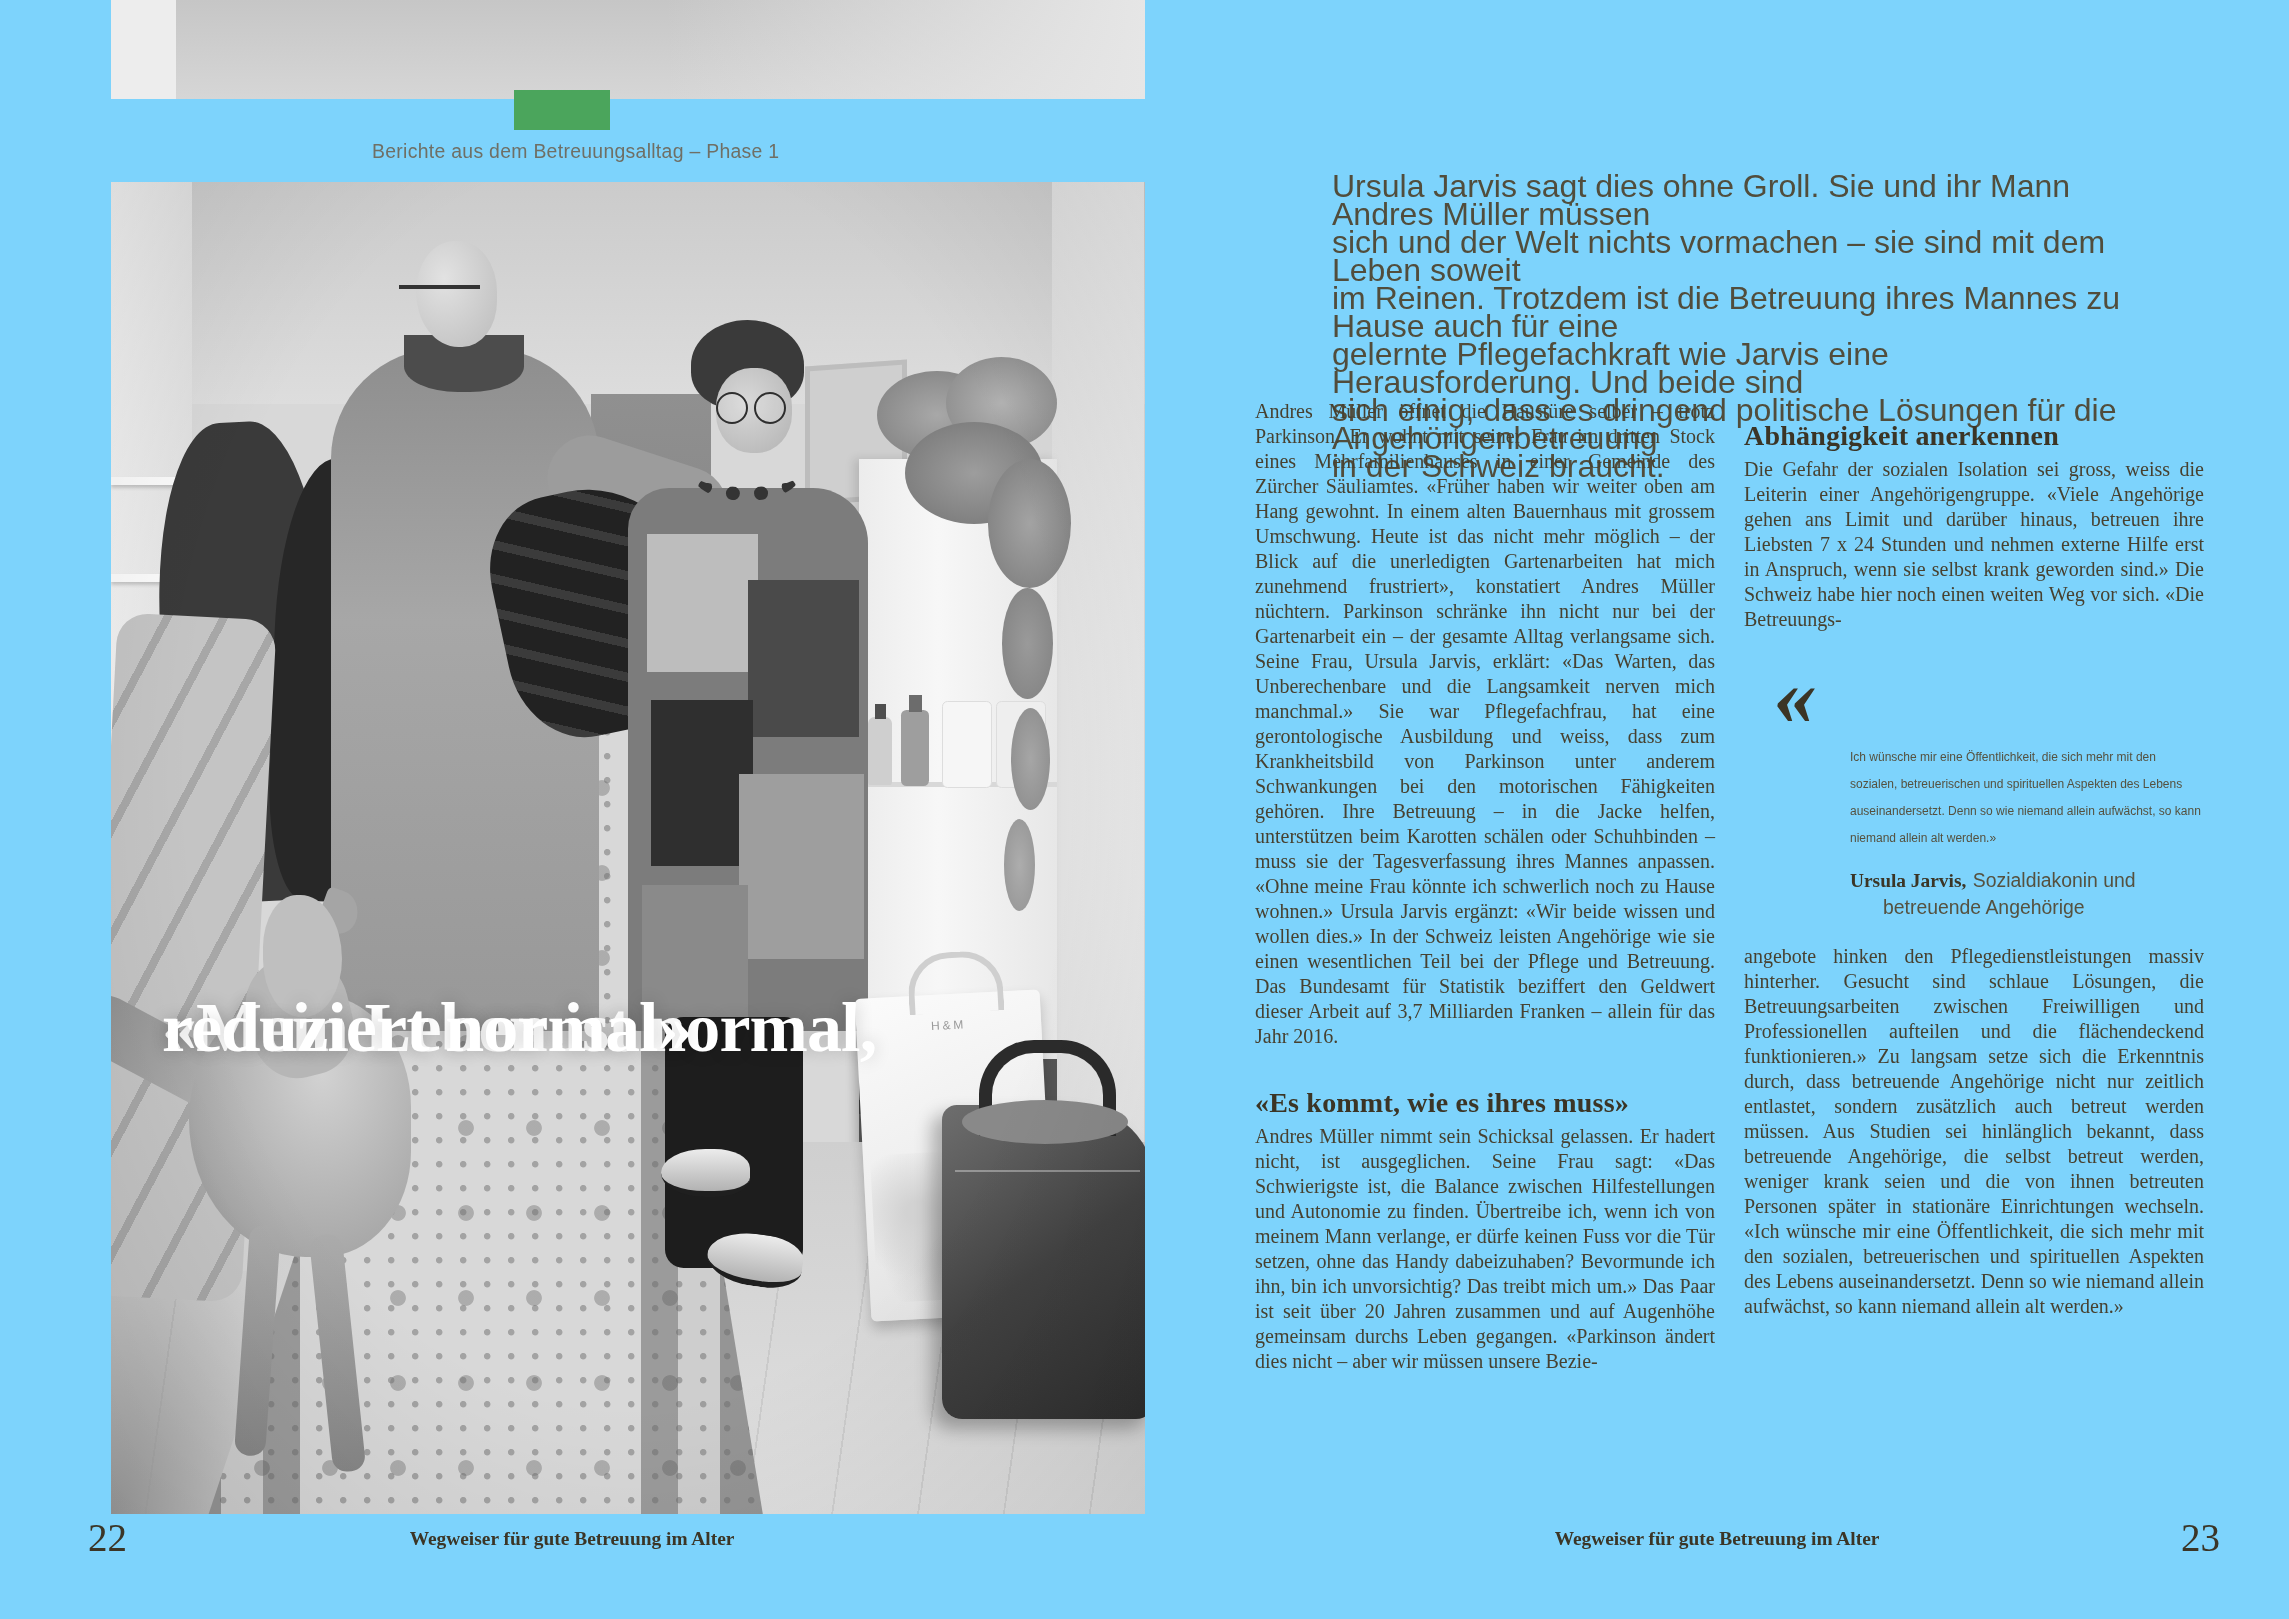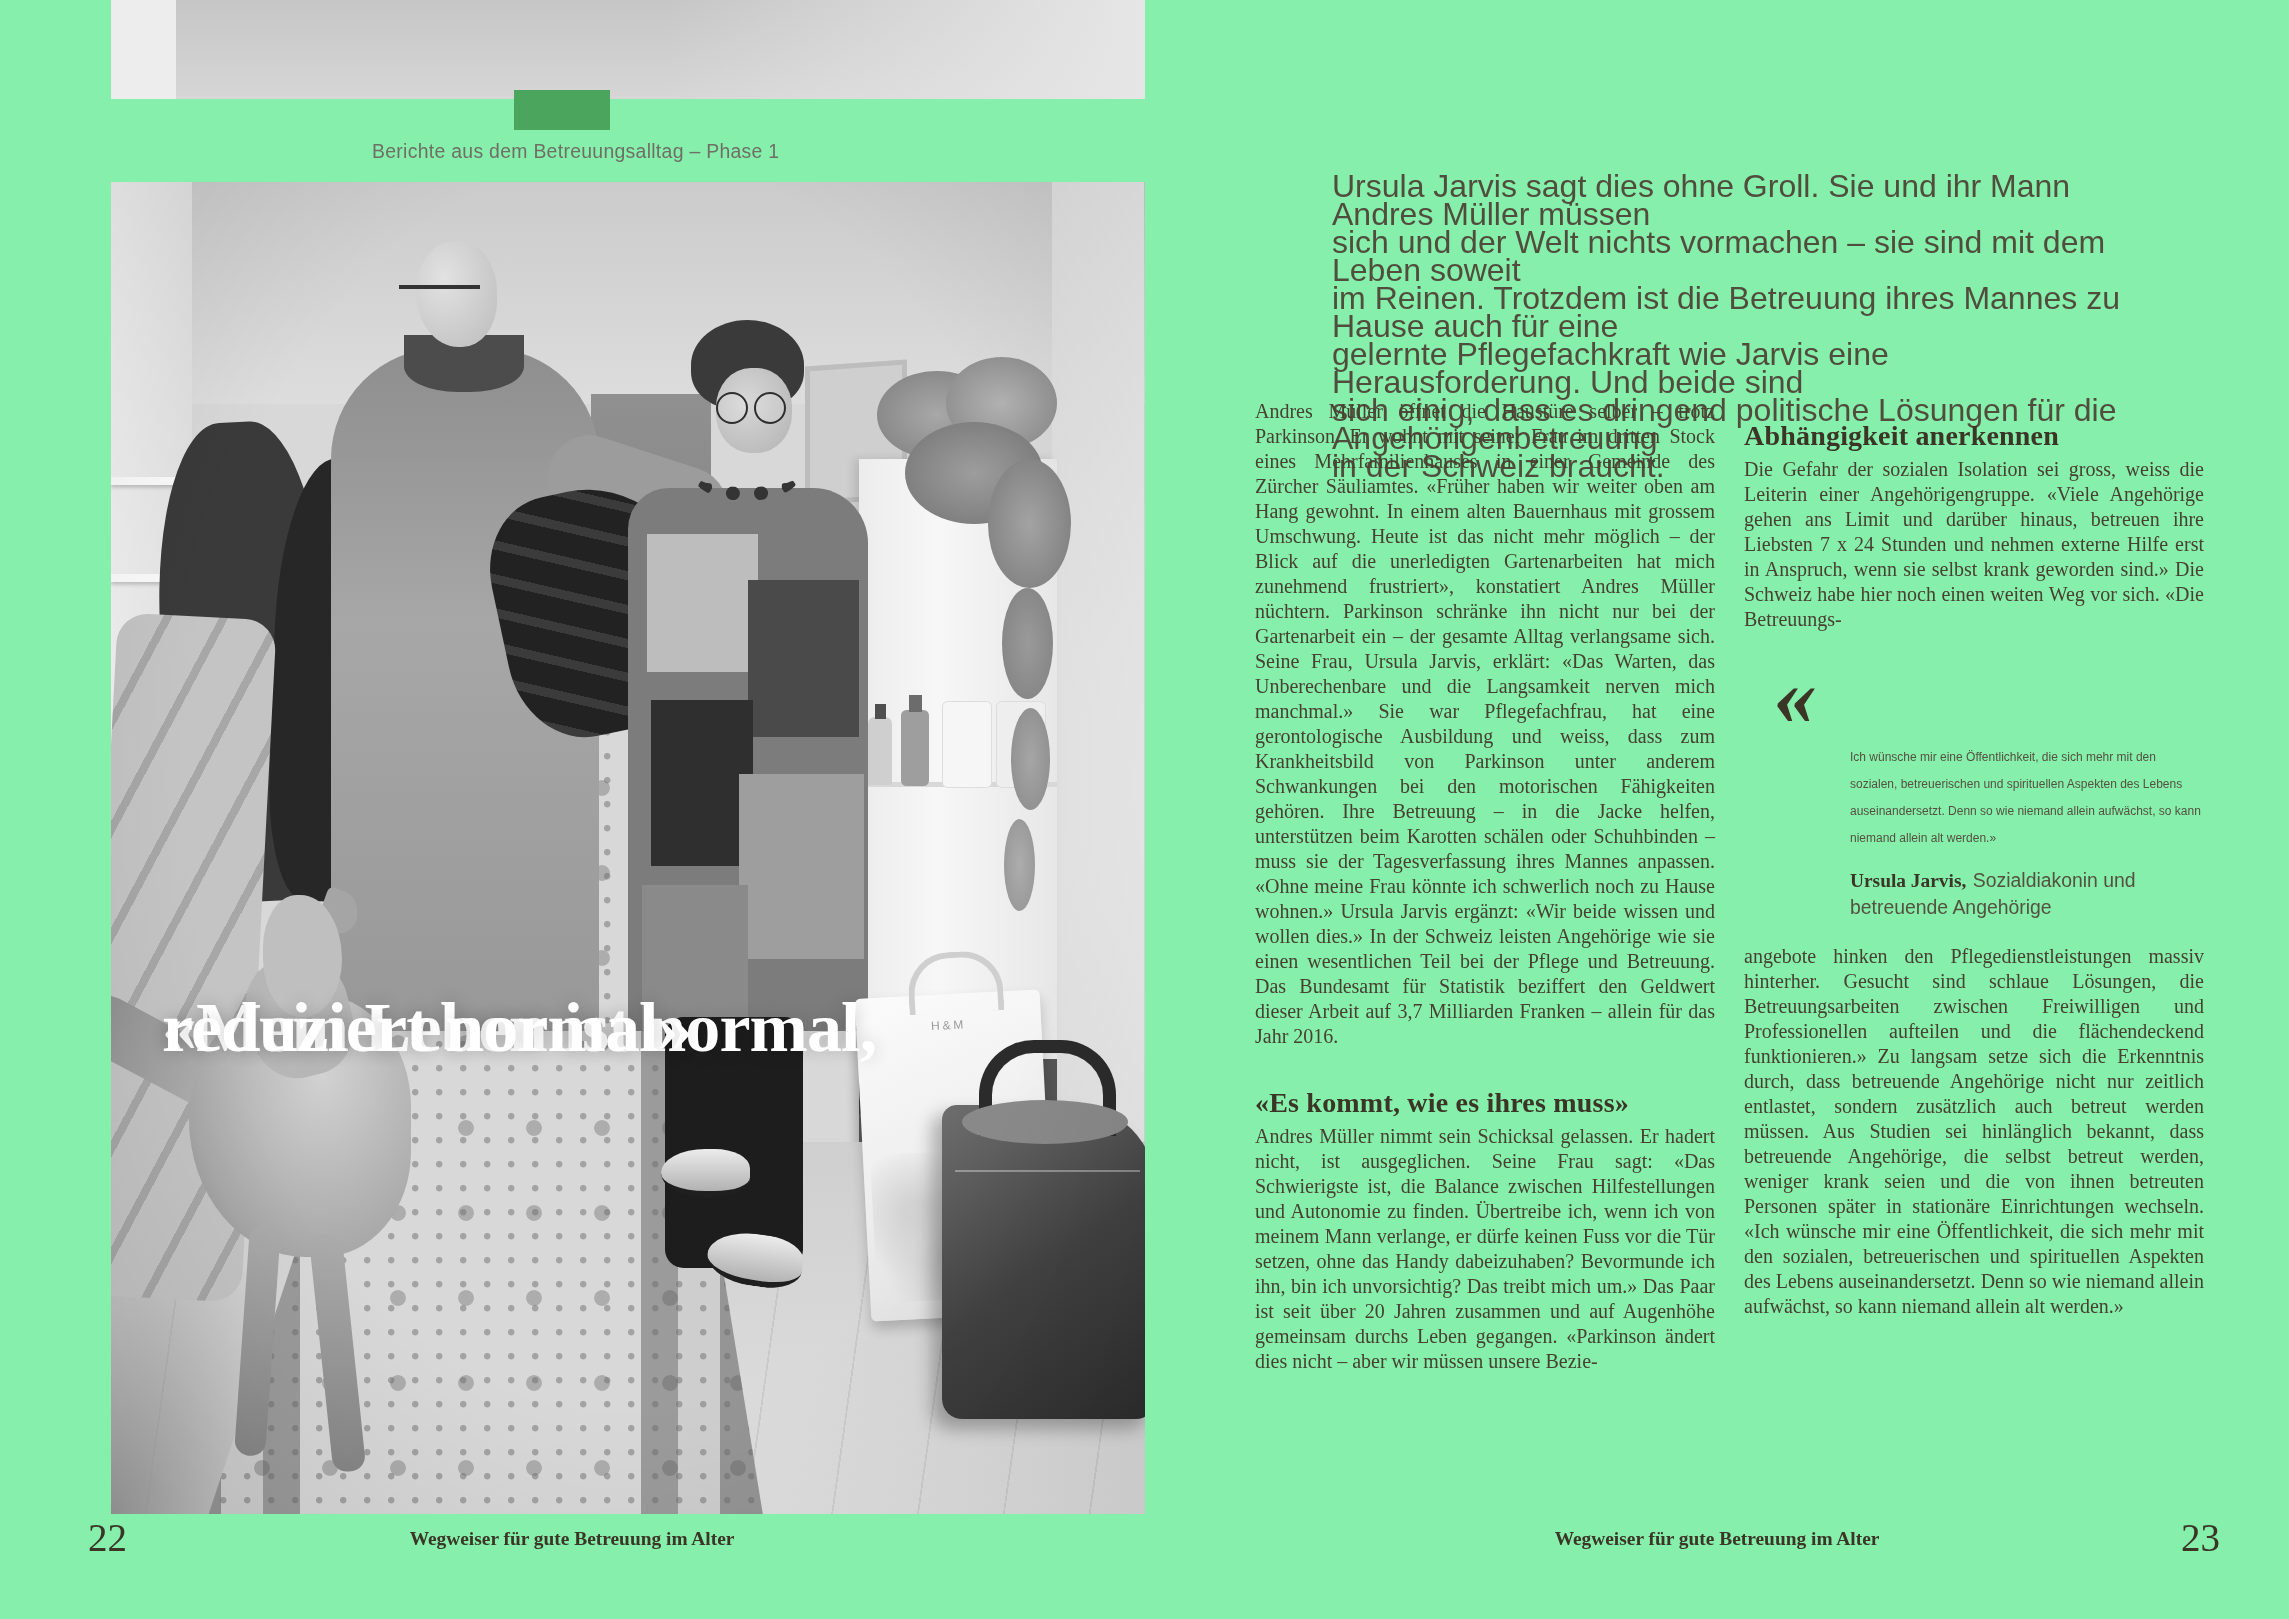--- a/index.html
+++ b/index.html
@@ -1,16 +1,16 @@
 <!DOCTYPE html>
 <html lang="de" style="--accent-green: #4BA55C; --ink: #474130; --muted: #55513F;font-size:14.8px"><head>
 <meta charset="utf-8">
 <style>
   html,body{margin:0;padding:0;background:#ffffff;}
-  .spread{position:relative;width:2290px;height:1620px;background:#86efac;overflow:hidden;
+  .spread{position:relative;width:2290px;height:1620px;background:#7dd3fc;overflow:hidden;
           font-family:"Liberation Serif",serif;color:var(--ink,#474130);}
   .abs{position:absolute;}
 
   
   .top-strip{left:111px;top:0;width:1034px;height:99px;background:linear-gradient(180deg,#c6c6c6,#d6d6d6);overflow:hidden;}
   .strip-left-wall{left:0;top:0;width:65px;height:99px;background:#ededed;}
   .strip-right{left:554px;top:0;width:480px;height:99px;background:linear-gradient(90deg,rgba(230,230,230,0),#e6e6e6);}
   .green-rect{left:514px;top:90px;width:96px;height:40px;background:var(--accent-green,#4BA55C);}
   .kicker{left:372px;top:140px;font-family:"Liberation Sans",sans-serif;font-size:19.4px;color:#6f6f65;letter-spacing:0.3px;}
 
@@ -99,21 +99,21 @@
   .col p{margin:0;text-align:justify;hyphens:auto;-webkit-hyphens:auto;}
   .subhead{display:block;margin:41px 0 9.2px 0;font-weight:700;font-size:28px;letter-spacing:0.2px;color:#3b3526;}
   .subhead.first-gap{margin-top:24px;}
   .pullquote{position:relative;margin:31px 0 24px 0;padding-left:106px;text-align:left;}
   .quote-mark{display:block;font-family:"Liberation Serif",serif;font-style:italic;font-weight:700;
               font-size:85px;line-height:65px;color:#3b3526;margin:0 0 13px -76px;height:68px;}
   .quote-text{font-family:"Liberation Sans",sans-serif;font-size:12px;line-height:27px;color:#55513f;text-align:left;}
   .attribution{margin-top:14.8px;font-size:19.4px;line-height:26px;}
   .attr-name{font-family:"Liberation Serif",serif;font-weight:700;color:#3b3526;}
   .attr-role{font-family:"Liberation Sans",sans-serif;color:#55513f;margin-left:6.5px;}
-  .attr-role2{font-family:"Liberation Sans",sans-serif;color:#55513f;}
+  .attr-role2{font-family:"Liberation Sans",sans-serif;color:#55513f;margin-left:33px;}
 
   
   .pagenum{font-size:39px;color:#3b3526;}
   .pagenum-left{left:88px;top:1515px;}
   .pagenum-right{left:2123px;top:1515px;width:97px;text-align:right;}
   .footer-title{top:1528px;width:1144px;text-align:center;font-size:19.4px;font-weight:600;color:#3b3526;}
   .footer-title-left{left:0;}
   .footer-title-right{left:1145px;}
 </style>
 </head>

